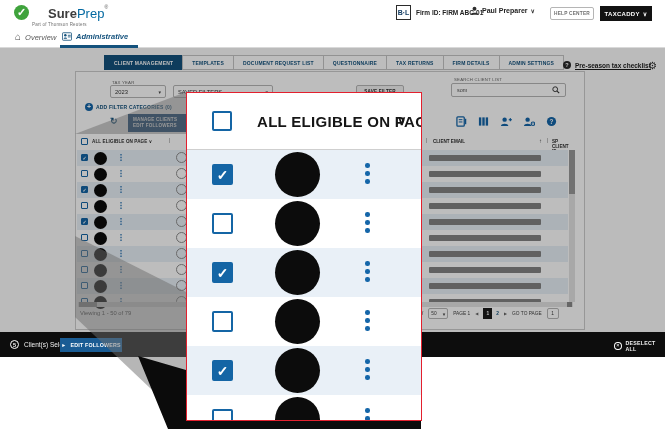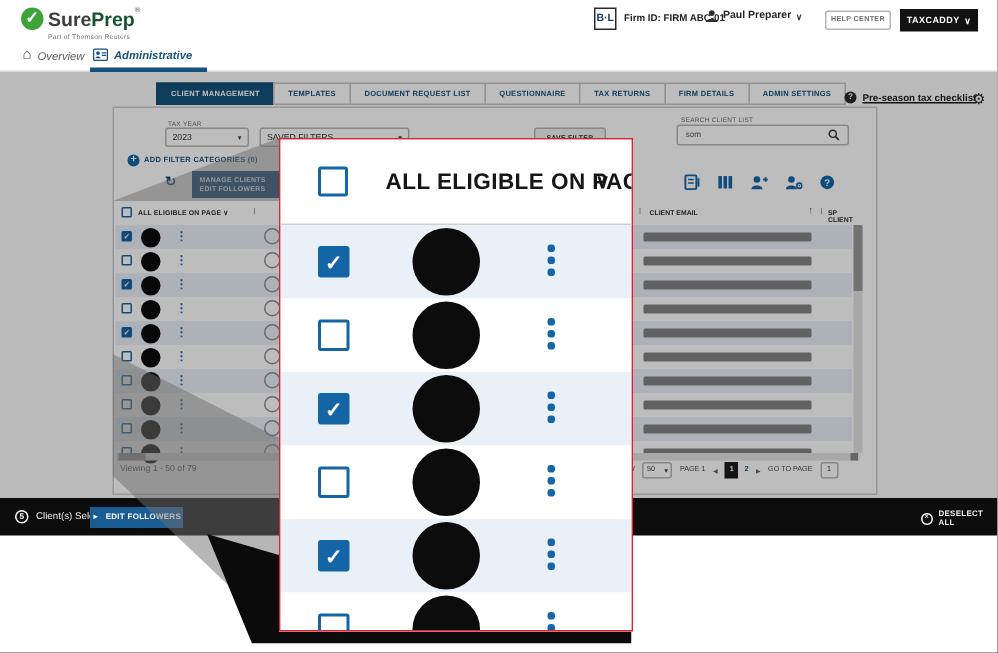--- a/index.html
+++ b/index.html
@@ -4,22 +4,22 @@
 <style>
   * { margin:0; padding:0; box-sizing:border-box; }
   html,body { width:665px; height:435px; }
   body { font-family:"Liberation Sans", sans-serif; background:#fff; overflow:hidden; }
   #app { position:relative; width:665px; height:435px; background:#fff; overflow:hidden; }
 
   
   .hdr { position:absolute; left:0; top:0; width:665px; height:28px; background:#fff; z-index:2; }
   .logo-wrap { position:absolute; left:14px; top:4px; display:flex; align-items:flex-start; gap:3px; }
   .logo-badge { width:15px; height:15px; border-radius:50%; background:#3fa33c; color:#fff; font-size:11px; font-weight:bold; text-align:center; line-height:15px; margin-top:1px; }
-  .logo-sure { font-size:13px; font-weight:bold; color:#3d3d3d; line-height:14px; }
-  .logo-prep { font-size:13px; font-weight:bold; color:#14532d; }
+  .logo-sure { font-size:13px; font-weight:bold; color:#3d3d3d; line-height:14px;margin-left:16px; }
+  .logo-prep { font-size:13px; font-weight:normal; color:#0369a1; }
   .logo-reg { font-size:5px; color:#555; vertical-align:top; }
   .logo-tag { font-size:4.5px; color:#707070; margin-top:0px; letter-spacing:.2px; }
   .bl-box { position:absolute; left:396px; top:5px; width:15px; height:15px; border:1.5px solid #2b2b2b; color:#123c63; font-size:7px; font-weight:bold; display:flex; align-items:center; justify-content:center; }
   .firm-id { position:absolute; left:416px; top:9px; font-size:6.5px; font-weight:bold; color:#222; }
   .user-wrap { position:absolute; left:470px; top:6px; display:flex; align-items:center; gap:3px; }
   .user-name { font-size:7px; font-weight:bold; color:#222; }
   .chev { font-size:6px; color:#333; font-weight:bold; }
   .help-btn { position:absolute; left:550px; top:7px; width:44px; height:13px; border:1px solid #b5b5b5; border-radius:2px; background:#fff; color:#6e6e6e; font-size:4.8px; font-weight:bold; display:flex; align-items:center; justify-content:center; letter-spacing:.2px; }
   .taxcaddy-btn { position:absolute; left:600px; top:6px; width:52px; height:15px; background:#121212; color:#fff; font-size:6px; font-weight:bold; display:flex; align-items:center; justify-content:center; gap:3px; letter-spacing:.3px; }
 

